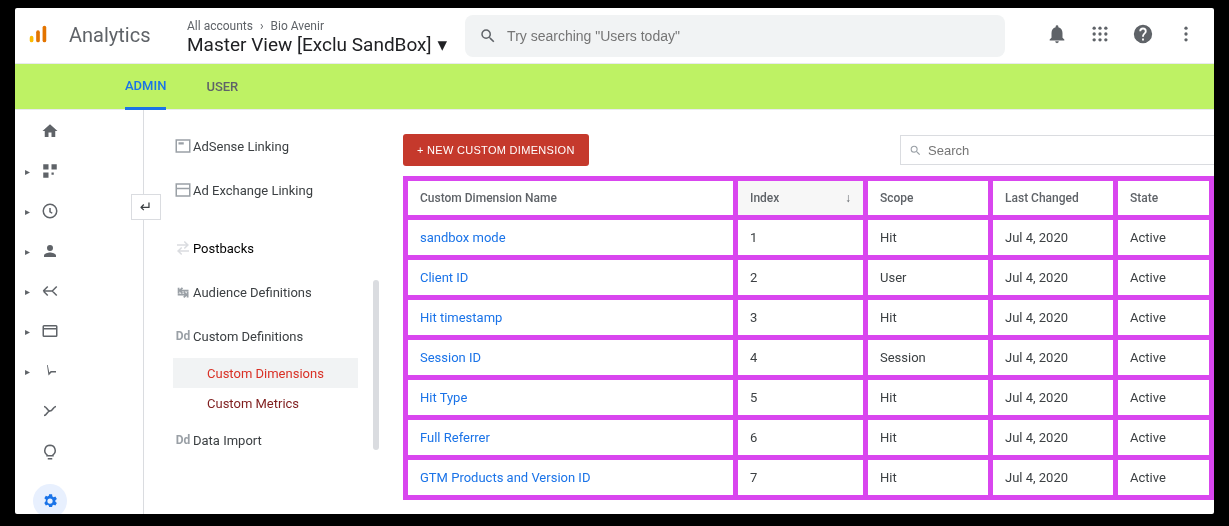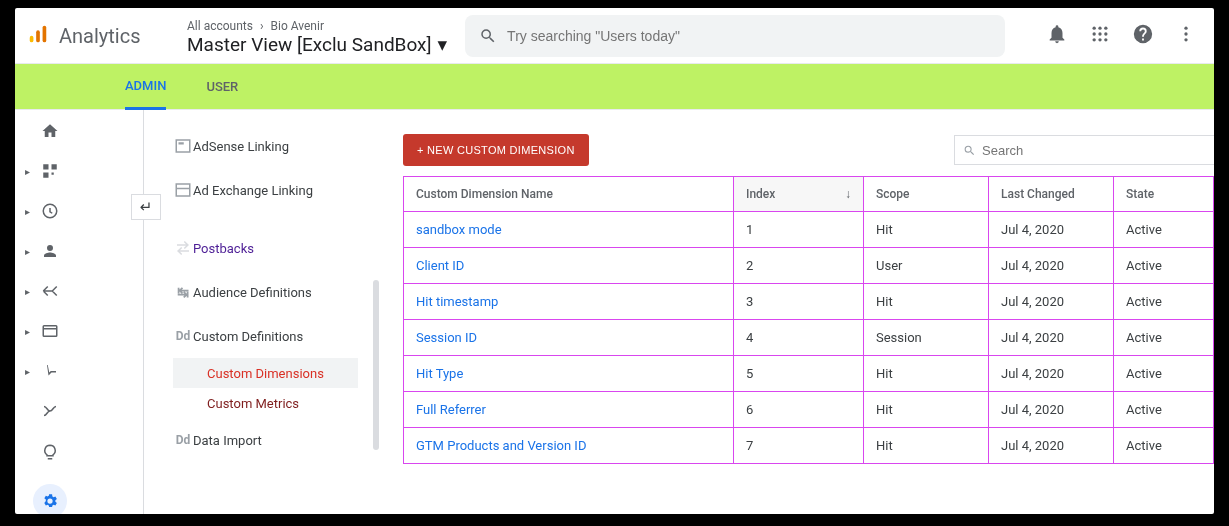--- a/index.html
+++ b/index.html
@@ -1,20 +1,20 @@
 <!DOCTYPE html>
 <html><head>
 <meta charset="utf-8">
 <style>
   * { box-sizing: border-box; margin: 0; padding: 0; }
   body { font-family: Roboto, Arial, sans-serif; background:#000; width:1229px; height:526px; overflow:hidden; font-size:13px; color:#3c4043;}
   .frame { background:#fff; position:absolute; left:15px; top:8px; width:1199px; height:506px; overflow:hidden; border-radius:2px;}
   
   .topbar { height:56px; border-bottom:1px solid #e8eaed; display:flex; align-items:center; padding:0 12px; position:relative;}
-  .logo-box { display:flex; align-items:center; gap:10px; width:150px;}
+  .logo-box { display:flex; gap:20px; width:150px;}
   .brand { font-size:20px; color:#5f6368; font-weight:400;}
   .view-box { margin-left:10px; padding-top:4px;}
   .bc { font-size:12px; color:#5f6368;}
   .bc .sep { margin:0 4px; }
   .view-name { font-size:19px; color:#202124; display:flex; align-items:center; gap:6px; cursor:pointer;}
   .search-wrap { flex:1; margin-left:18px; margin-right:12px;}
   .search-box { background:#f1f3f4; border-radius:8px; height:42px; width:540px; display:flex; align-items:center; padding:0 14px; color:#5f6368;}
   .header-actions { display:flex; align-items:center; gap:22px; color:#5f6368; margin-left:auto; padding-right:6px;}
   .header-actions svg, .header-actions .apps { width:20px; height:20px; fill:#5f6368;}
   
@@ -30,32 +30,32 @@
   .rail .ritem.noarrow::before{content:"";}
   .rail-bottom { margin-top:auto; display:flex; flex-direction:column; align-items:center; gap:20px; padding-bottom:14px;}
   .gear-active { background:#e8f0fe; border-radius:50%; width:34px; height:34px; display:flex; align-items:center; justify-content:center;}
   
   .admin-side { width:300px; position:relative; padding-top:14px;}
   .vline { position:absolute; left:58px; top:0; bottom:0; width:1px; background:#dadce0;}
   .back-chip { position:absolute; left:46px; top:84px; width:30px; height:26px; border:1px solid #dadce0; background:#fff; display:flex; align-items:center; justify-content:center; font-size:15px; cursor:pointer; z-index:2;}
   .side-list { margin-left:88px; padding-right:4px;}
   .side-item { display:flex; align-items:center; height:44px; color:#3c4043; cursor:pointer; font-size:13px;}
   .side-item .ico { width:20px; height:20px; display:flex; align-items:center; justify-content:center; fill:#9aa0a6; color:#9aa0a6;}
-  .side-item.light { color:#4c1d95;}
+  .side-item.light { color:#000000;}
   .sub-item { padding-left:34px; height:30px; display:flex; align-items:center; font-size:13px; cursor:pointer; width:185px;}
   .sub-item.active { color:#d93025; background:#f1f3f4;}
   .scroll-hint { position:absolute; right:6px; top:170px; width:6px; height:170px; background:#dadce0; border-radius:3px;}
   
   .main { flex:1; padding:24px 0 0 18px;}
   .toolbar { display:flex; align-items:center; justify-content:space-between; margin-bottom:10px; padding-right:0;}
   .new-btn { background:#c5392c; color:#fff; font-size:11px; font-weight:500; padding:10px 14px; border-radius:3px; border:none; cursor:pointer; letter-spacing:.3px;}
-  .tbl-search { border:1px solid #dadce0; height:30px; width:260px; display:flex; align-items:center; padding:0 8px; color:#80868b; border-right:none;}
+  .tbl-search { border:1px solid #dadce0; height:30px; width:314px; display:flex; align-items:center; padding:0 8px; color:#80868b; border-right:none;}
   .tbl-search input { border:none; outline:none; font-size:13px; margin-left:6px; flex:1; color:#3c4043; background:transparent;}
   table { width:100%; border-collapse:collapse; font-size:13px;}
-  th, td { border:1px solid #d946ef; padding:10px 12px; text-align:left;}
+  th, td { border:5px solid #d946ef; padding:10px 12px; text-align:left;}
   th { background:#fff; font-weight:500; color:#5f6368; font-size:12px;}
   th.sorted { background:#f7f7f7;}
   td.link { color:#1a73e8; cursor:pointer;}
   
   .svg { width:18px; height:18px; fill:#5f6368;}
   .svg.lg{width:22px;height:22px;}
 </style>
 </head>
 <body>
 

